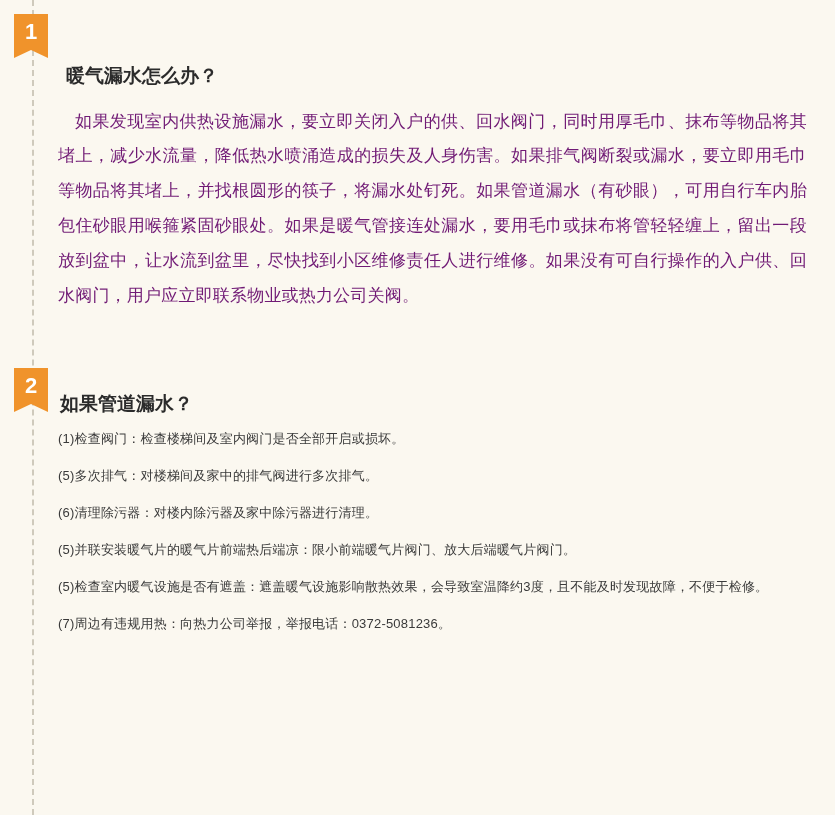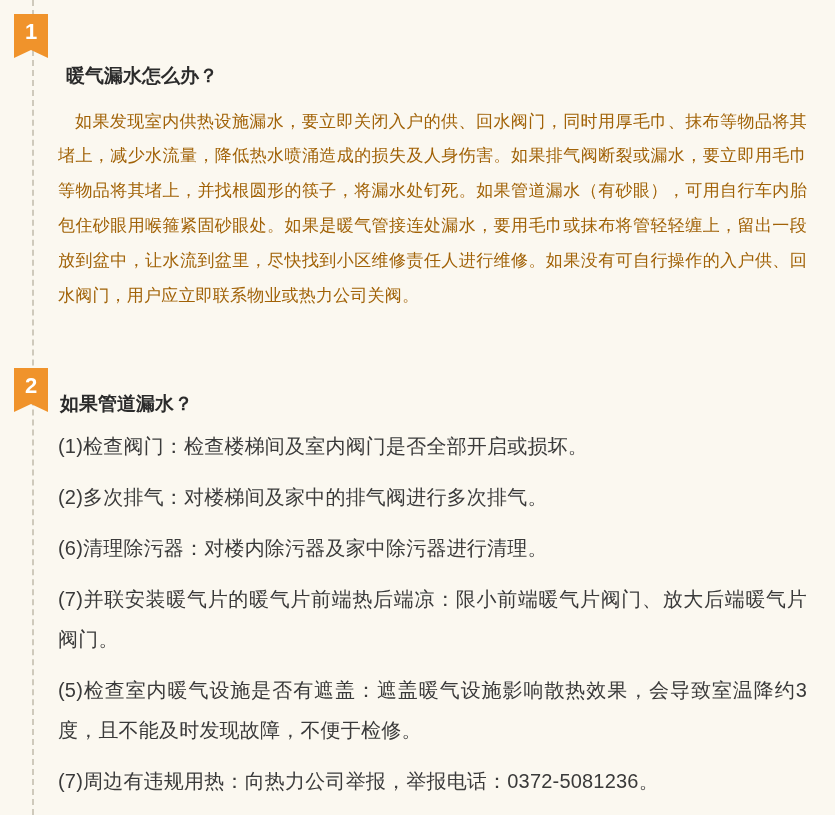--- a/index.html
+++ b/index.html
@@ -80,34 +80,34 @@
     margin-left: 8px;
   }
   .heading-2 {
     margin-top: 4px;
     margin-left: 2px;
   }
 
   .body-text {
     font-size: 17px;
     line-height: 2.05;
-    color: #a16207;
+    color: #701a75;
     text-align: justify;
     margin: 14px 0 0 0;
     letter-spacing: 0.2px;
   }
   .indent { text-indent: 1em; }
 
   .list {
     margin: 8px 0 0 0;
     padding: 0;
     list-style: none;
   }
   .list li {
-    font-size: 20px;
+    font-size: 13px;
     line-height: 2.0;
     color: #3a3a3a;
     margin: 0 0 11px 0;
     text-align: justify;
     letter-spacing: 0.2px;
   }
 </style>
 </head>
 <body>
 
@@ -119,21 +119,21 @@
     <div class="badge badge-1">1</div>
     <h2 class="heading heading-1">暖气漏水怎么办？</h2>
     <p class="body-text indent">如果发现室内供热设施漏水，要立即关闭入户的供、回水阀门，同时用厚毛巾、抹布等物品将其堵上，减少水流量，降低热水喷涌造成的损失及人身伤害。如果排气阀断裂或漏水，要立即用毛巾等物品将其堵上，并找根圆形的筷子，将漏水处钉死。如果管道漏水（有砂眼），可用自行车内胎包住砂眼用喉箍紧固砂眼处。如果是暖气管接连处漏水，要用毛巾或抹布将管轻轻缠上，留出一段放到盆中，让水流到盆里，尽快找到小区维修责任人进行维修。如果没有可自行操作的入户供、回水阀门，用户应立即联系物业或热力公司关阀。</p>
   </div>
 
   <div class="section section-2" style="margin-top:52px;">
     <div class="badge badge-2">2</div>
     <h2 class="heading heading-2">如果管道漏水？</h2>
     <ul class="list">
       <li>(1)检查阀门：检查楼梯间及室内阀门是否全部开启或损坏。</li>
-      <li>(2)多次排气：对楼梯间及家中的排气阀进行多次排气。</li>
+      <li>(5)多次排气：对楼梯间及家中的排气阀进行多次排气。</li>
       <li>(6)清理除污器：对楼内除污器及家中除污器进行清理。</li>
-      <li>(7)并联安装暖气片的暖气片前端热后端凉：限小前端暖气片阀门、放大后端暖气片阀门。</li>
+      <li>(5)并联安装暖气片的暖气片前端热后端凉：限小前端暖气片阀门、放大后端暖气片阀门。</li>
       <li>(5)检查室内暖气设施是否有遮盖：遮盖暖气设施影响散热效果，会导致室温降约3度，且不能及时发现故障，不便于检修。</li>
       <li>(7)周边有违规用热：向热力公司举报，举报电话：0372-5081236。</li>
     </ul>
   </div>
 
 </div>
 
 </body></html>

